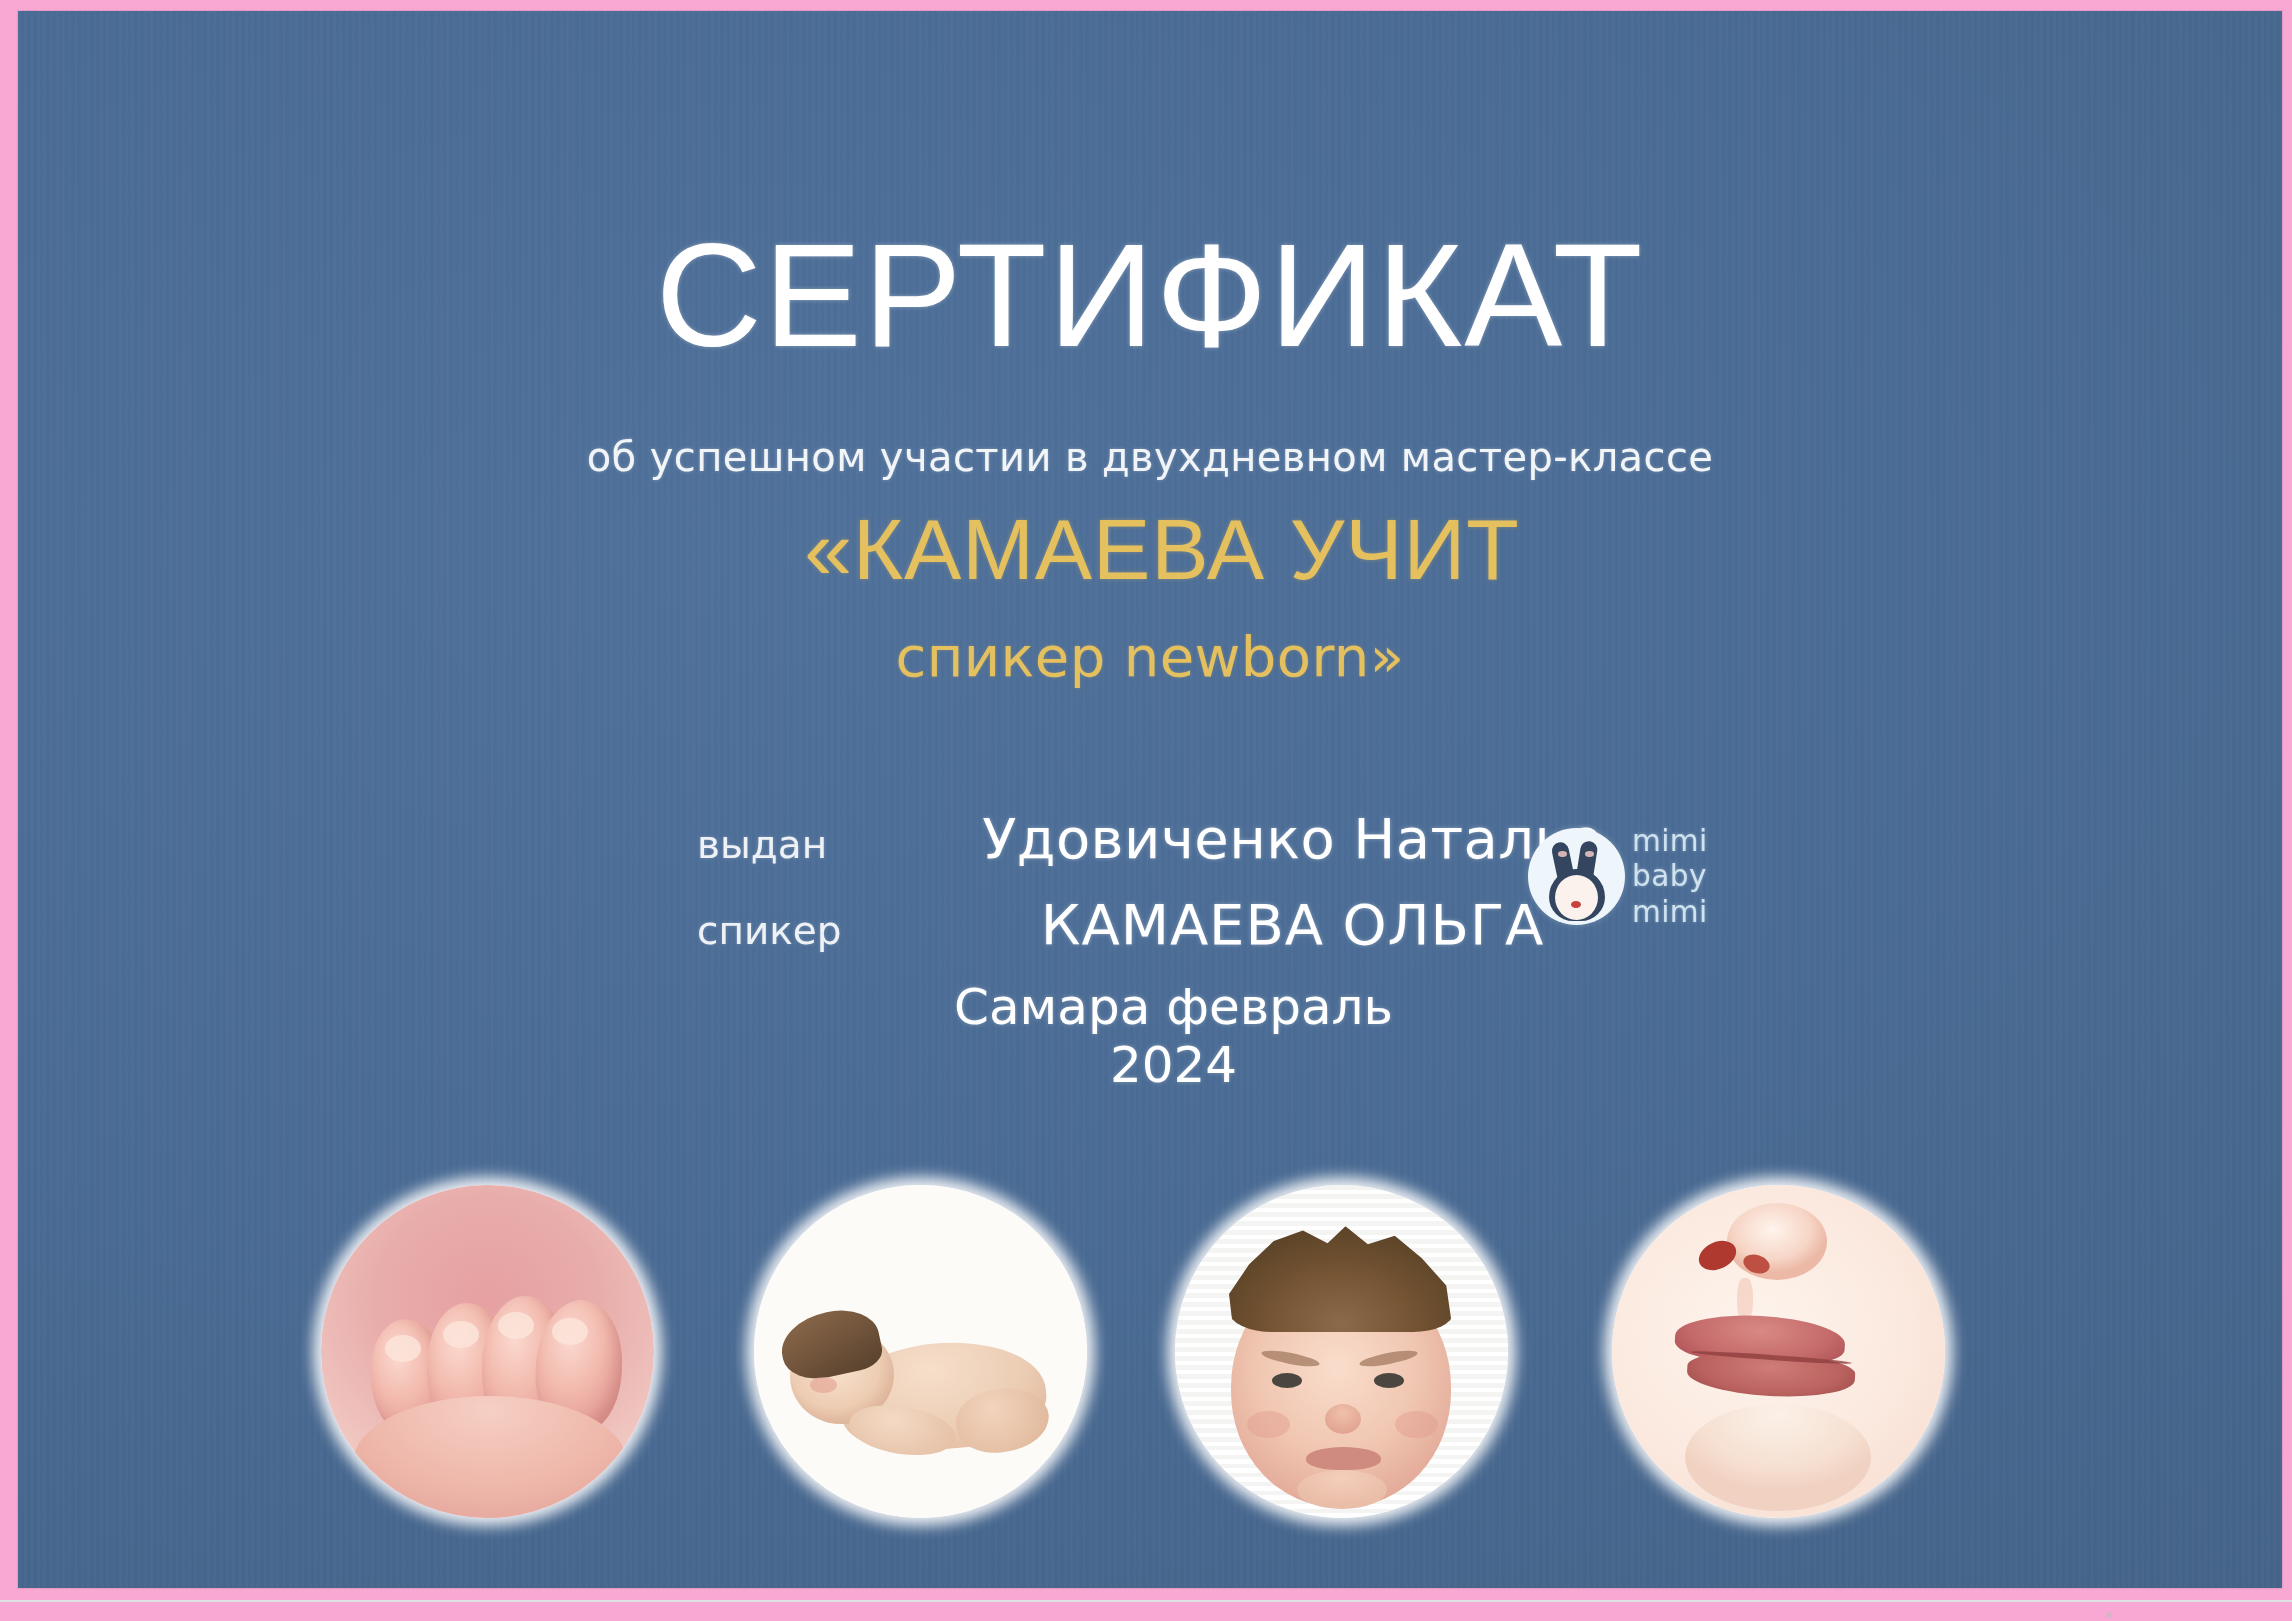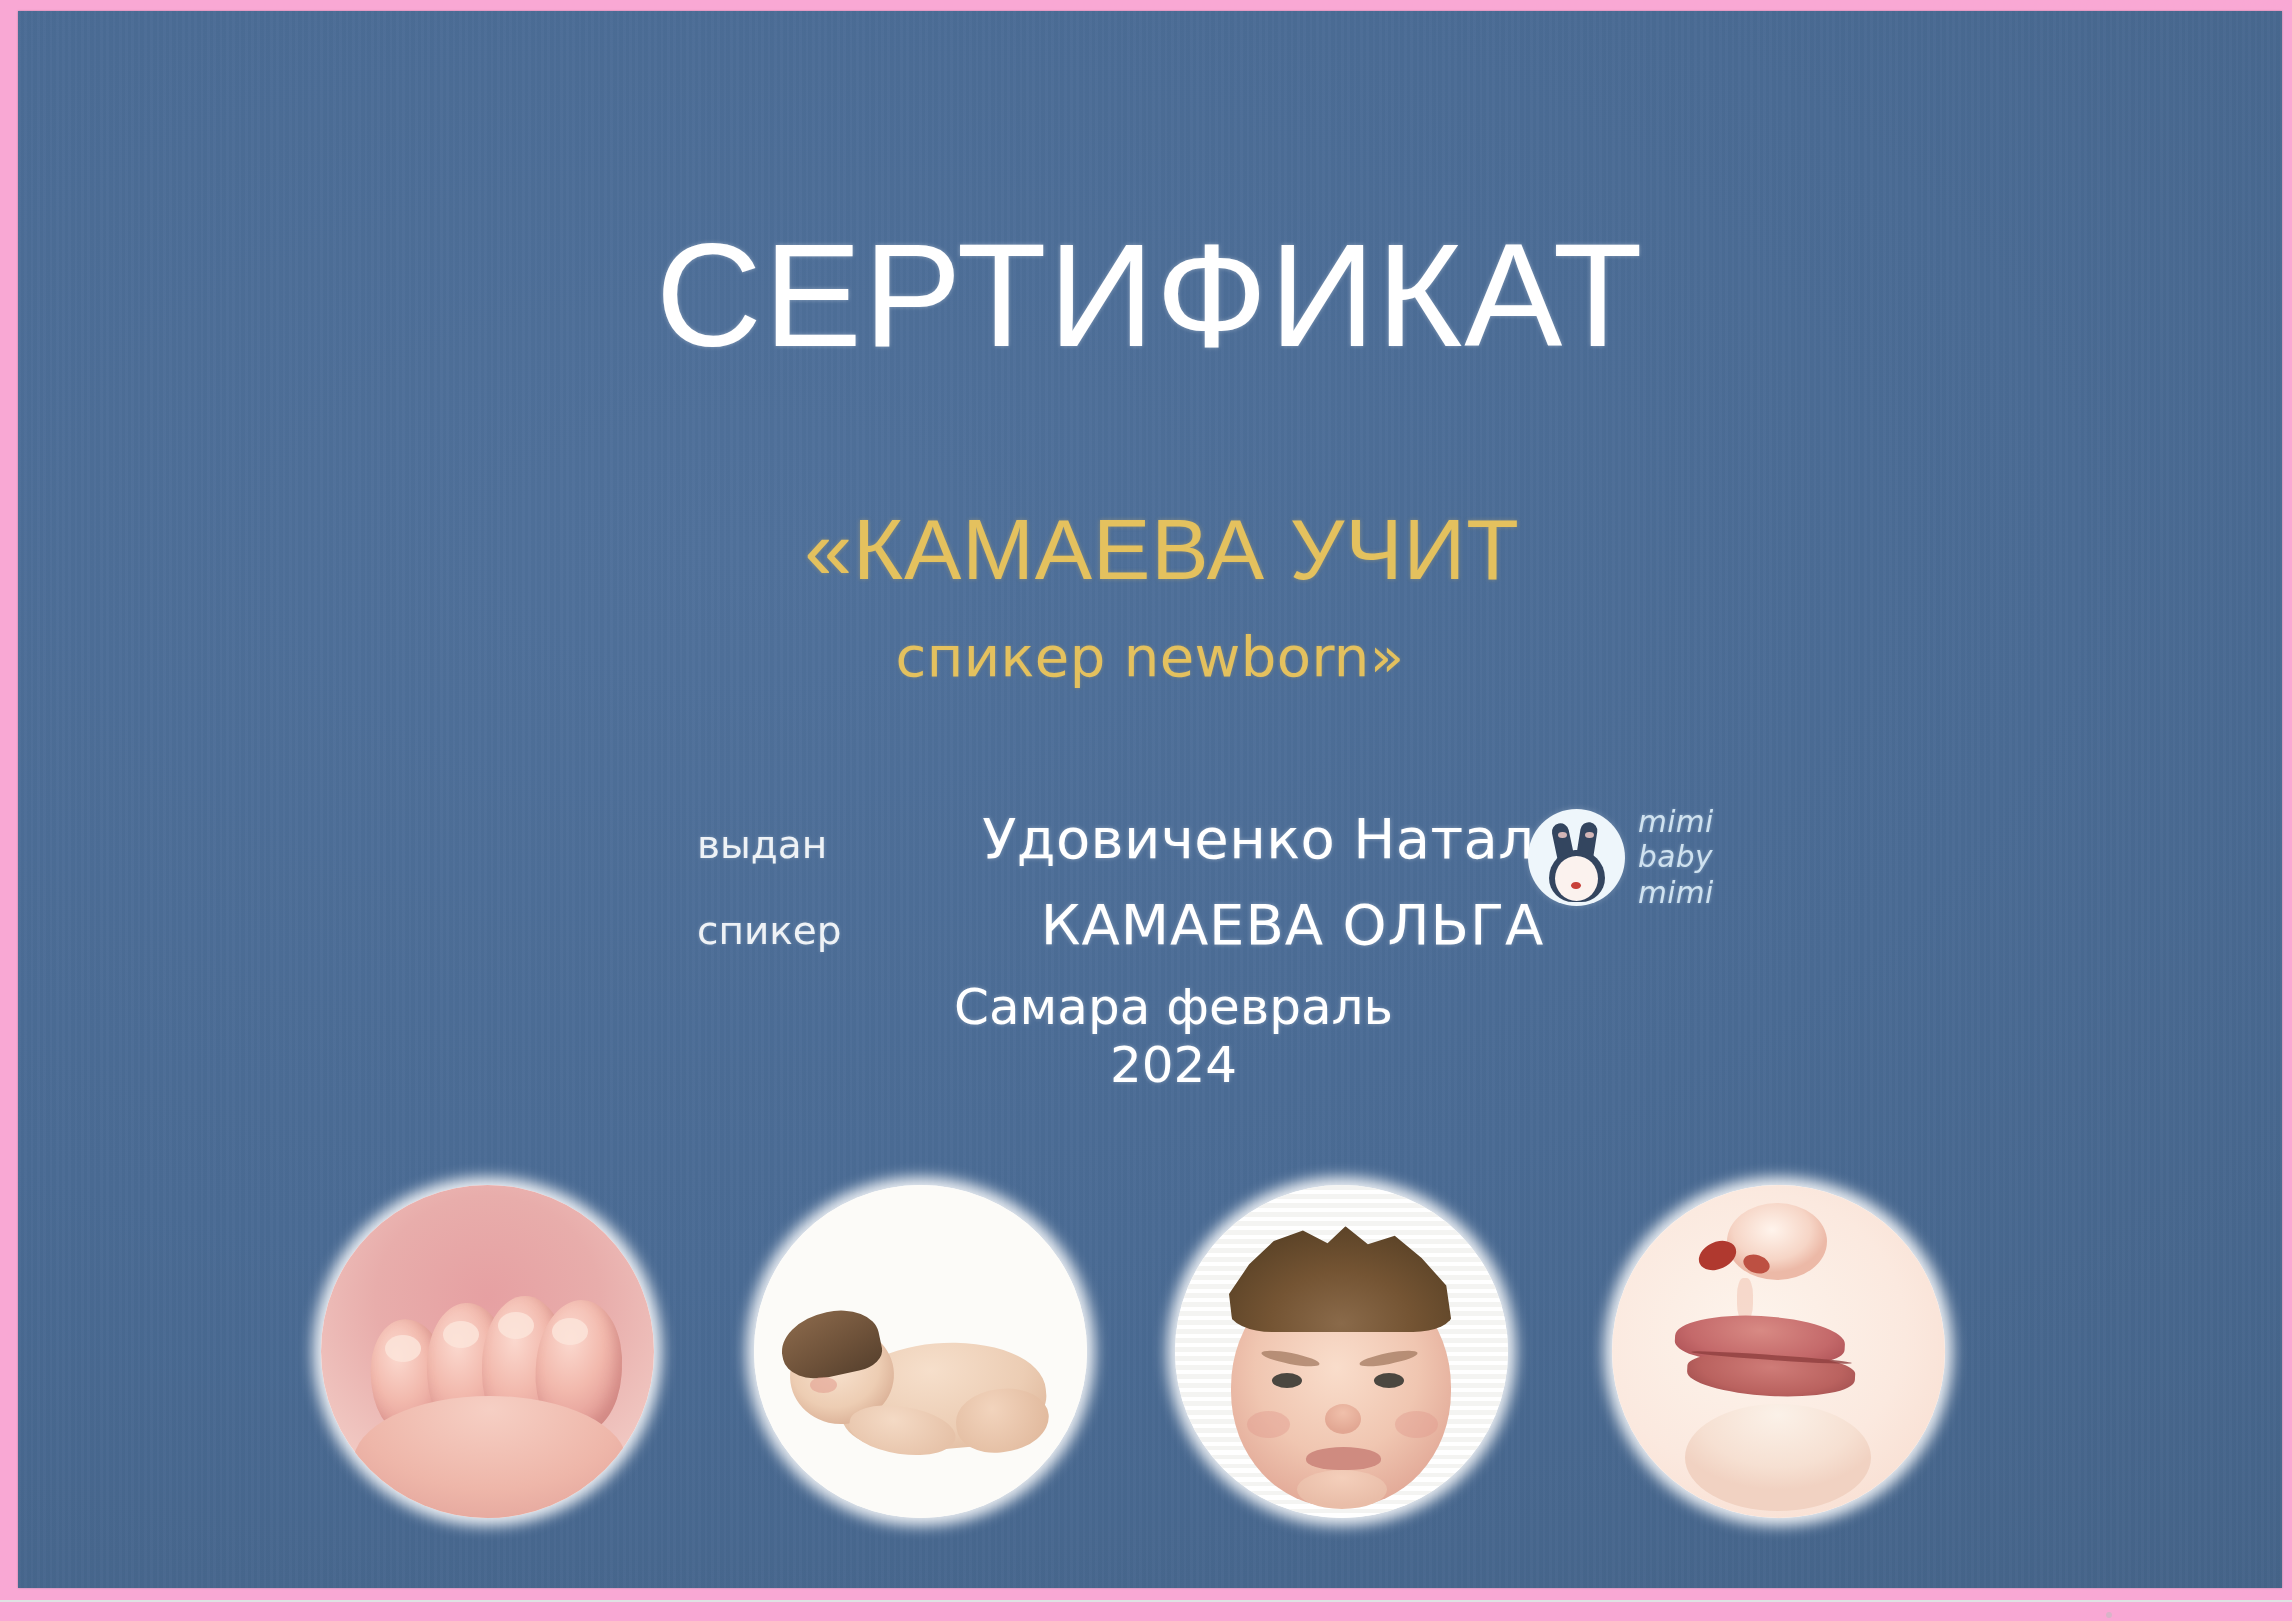--- a/index.html
+++ b/index.html
@@ -171,27 +171,26 @@
     font-family: "DejaVu Sans", sans-serif;
     font-size: 50px;
     font-weight: 400;
     text-shadow: 0 0 4.5px rgba(255,255,255,.30);
   }
 
   
   .brand {
     position: absolute;
     left: 1510px;
-    top: 780px;
+    top: 799px;
     width: 269px;
     height: 134px;
     display: flex;
     align-items: center;
-    gap: 13px;
-    font-style: italic;
+    gap: 7px;
   }
   .brand-mark {
     position: relative;
     width: 97px;
     height: 97px;
     border-radius: 50%;
     background: #eef6fb;
     flex: none;
     overflow: hidden;
     box-shadow: 0 0 6.3px rgba(255,255,255,.22);
@@ -518,20 +517,21 @@
 </style>
 </head>
 <body>
 
 <div class="scan-page">
 
   <div class="certificate">
 
     <div class="cert-title">СЕРТИФИКАТ</div>
 
+    <div class="cert-subtitle">об успешном участии в двухдневном мастер-классе</div>
 
     <div class="course-line-1">«КАМАЕВА УЧИТ</div>
 
     <div class="course-line-2">спикер newborn»</div>
 
     <div class="details">
       <div class="detail-row">
         <div class="detail-label">выдан</div>
         <div class="detail-value">Удовиченко Наталье</div>
       </div>

